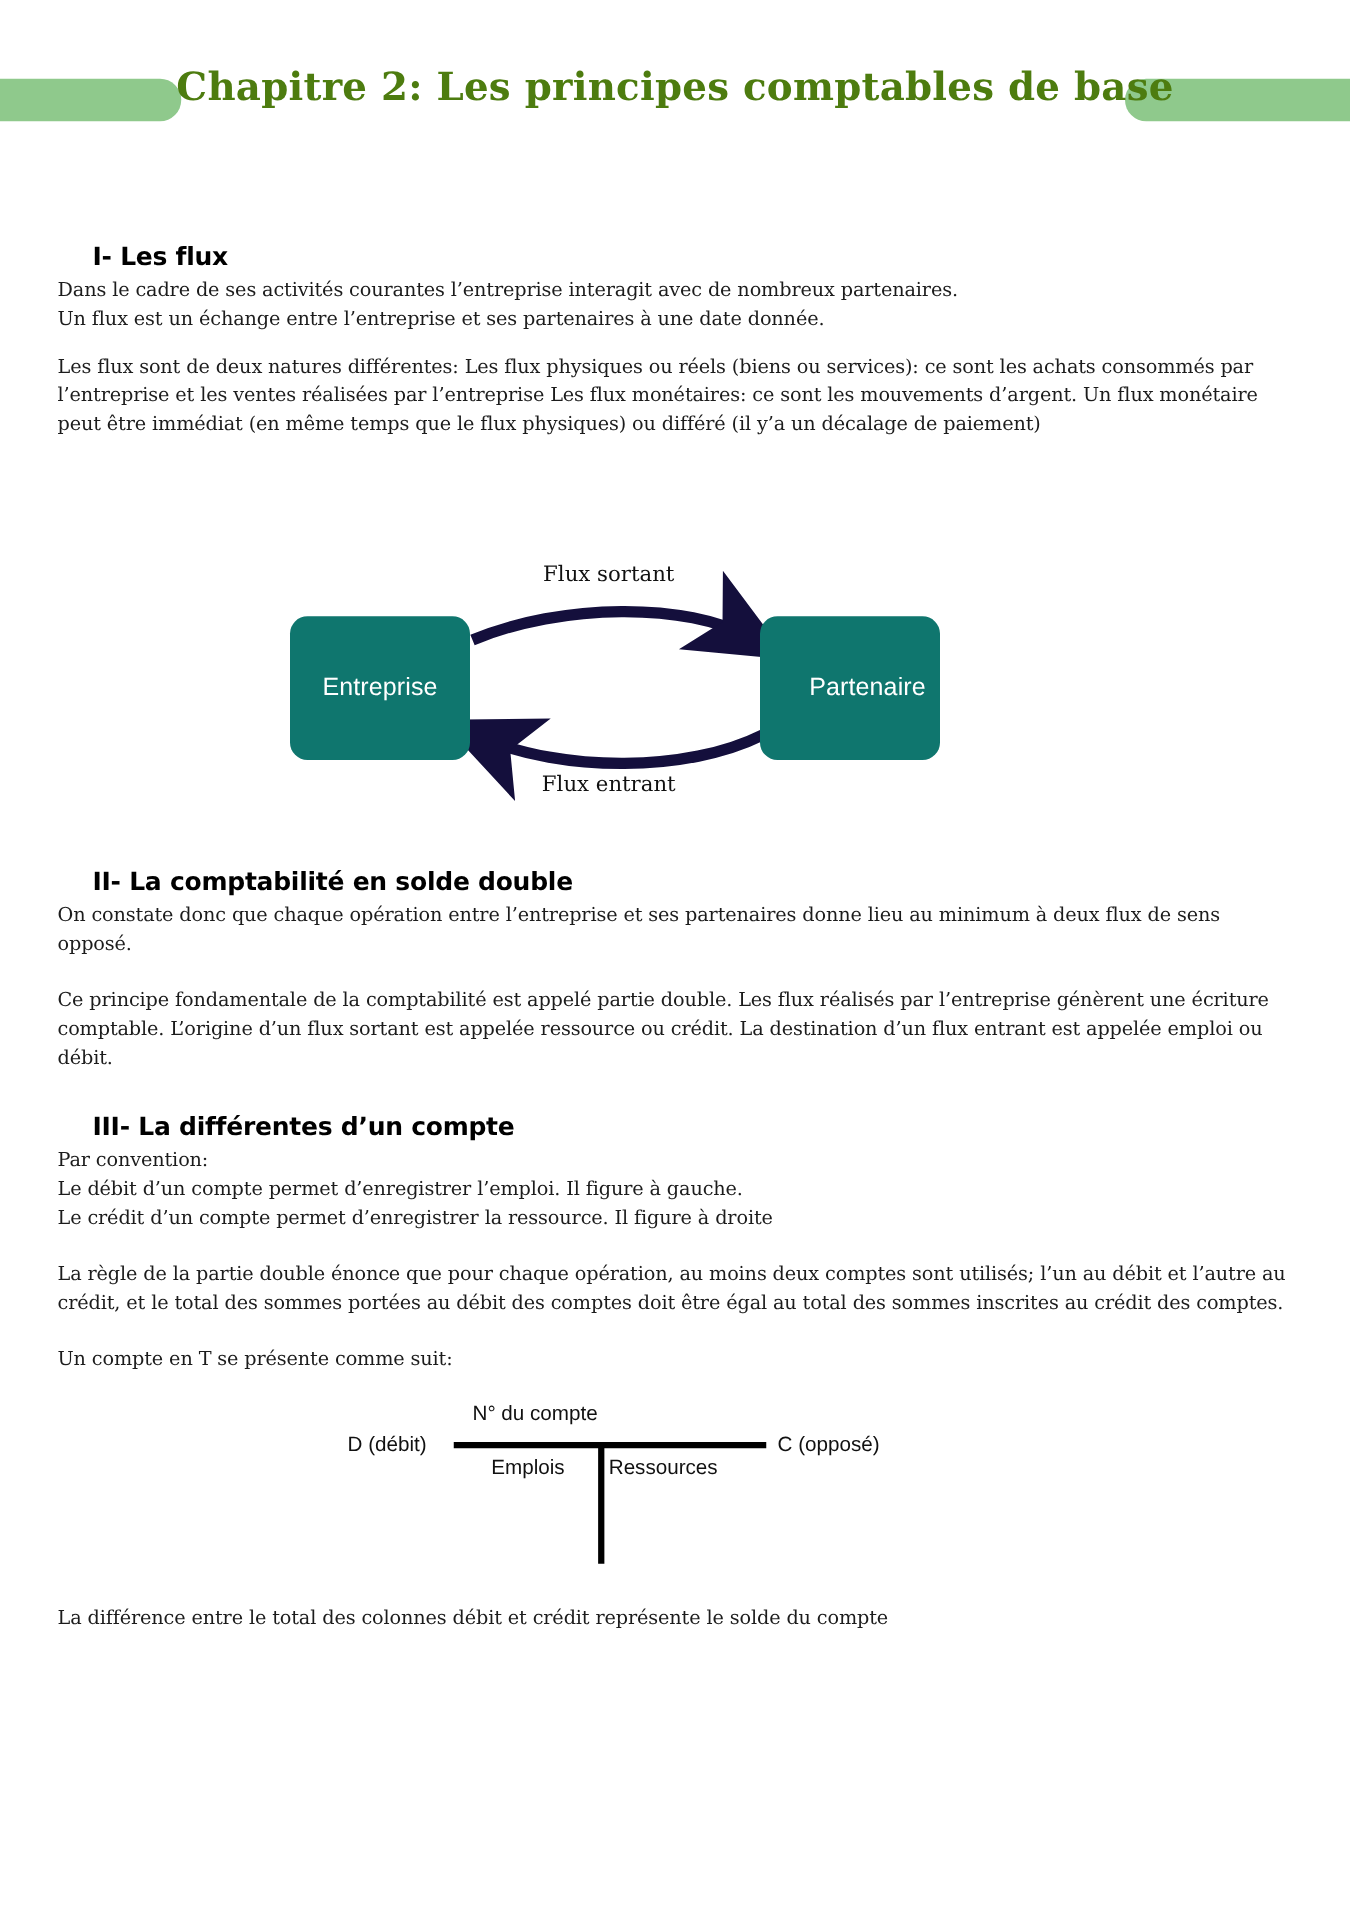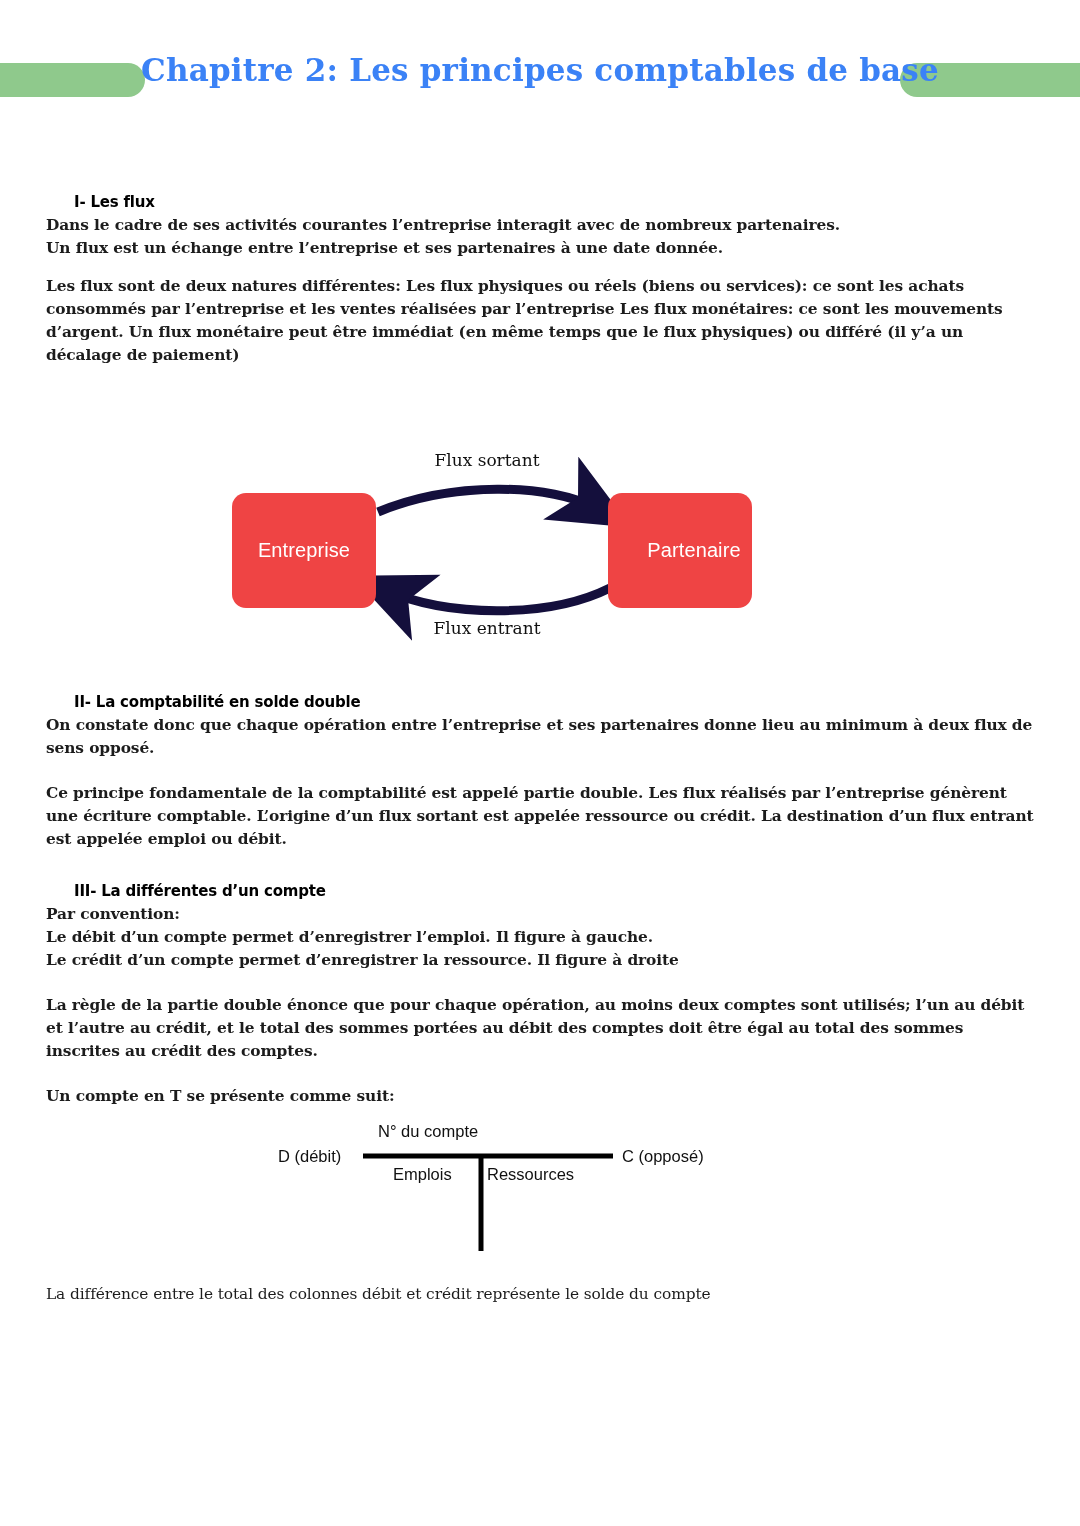--- a/index.html
+++ b/index.html
@@ -38,68 +38,67 @@
   }
   .hdr-title {
     position: absolute;
     left: 0; top: 52px;
     width: 1080px;
     text-align: center;
     font-family: "DejaVu Serif", serif;
     font-weight: bold;
     font-size: 31px;
     letter-spacing: 0.2px;
-    color: #3b82f6;
+    color: #4d7c0f;
     white-space: nowrap;
   }
 
   
   .doc {
     position: absolute;
     left: 46px;
     top: 192px;
     width: 990px;
   }
   h2.sec {
     margin: 0 0 2px 0;
     padding-left: 28px;
     font-family: "DejaVu Sans", sans-serif;
     font-weight: bold;
-    font-size: 15px;
+    font-size: 20px;
     letter-spacing: -0.2px;
     color: #000;
     line-height: 1.35;
   }
   p.body {
     margin: 0;
     font-family: "DejaVu Serif", serif;
     font-size: 15.4px;
     line-height: 1.49;
     color: #1c1c1c;
     letter-spacing: -0.1px;
-    font-weight: bold;
   }
   .gap-sm { height: 15px; }
   .gap-md { height: 22px; }
   .gap-lg { height: 30px; }
 
   
   .flow {
     position: absolute;
     left: 200px;
     top: 440px;
     width: 600px;
     height: 215px;
   }
   .flow svg { position: absolute; left: 0; top: 0; }
   .flow-box {
     position: absolute;
     width: 144px;
     height: 115px;
-    background: #ef4444;
+    background: #0f766e;
     border-radius: 14px;
     display: flex;
     align-items: center;
     justify-content: center;
     color: #ffffff;
     font-family: "Liberation Sans", sans-serif;
     font-size: 20px;
     letter-spacing: 0.1px;
   }
   .flow-box-left  { left: 32px;  top: 53px; }

